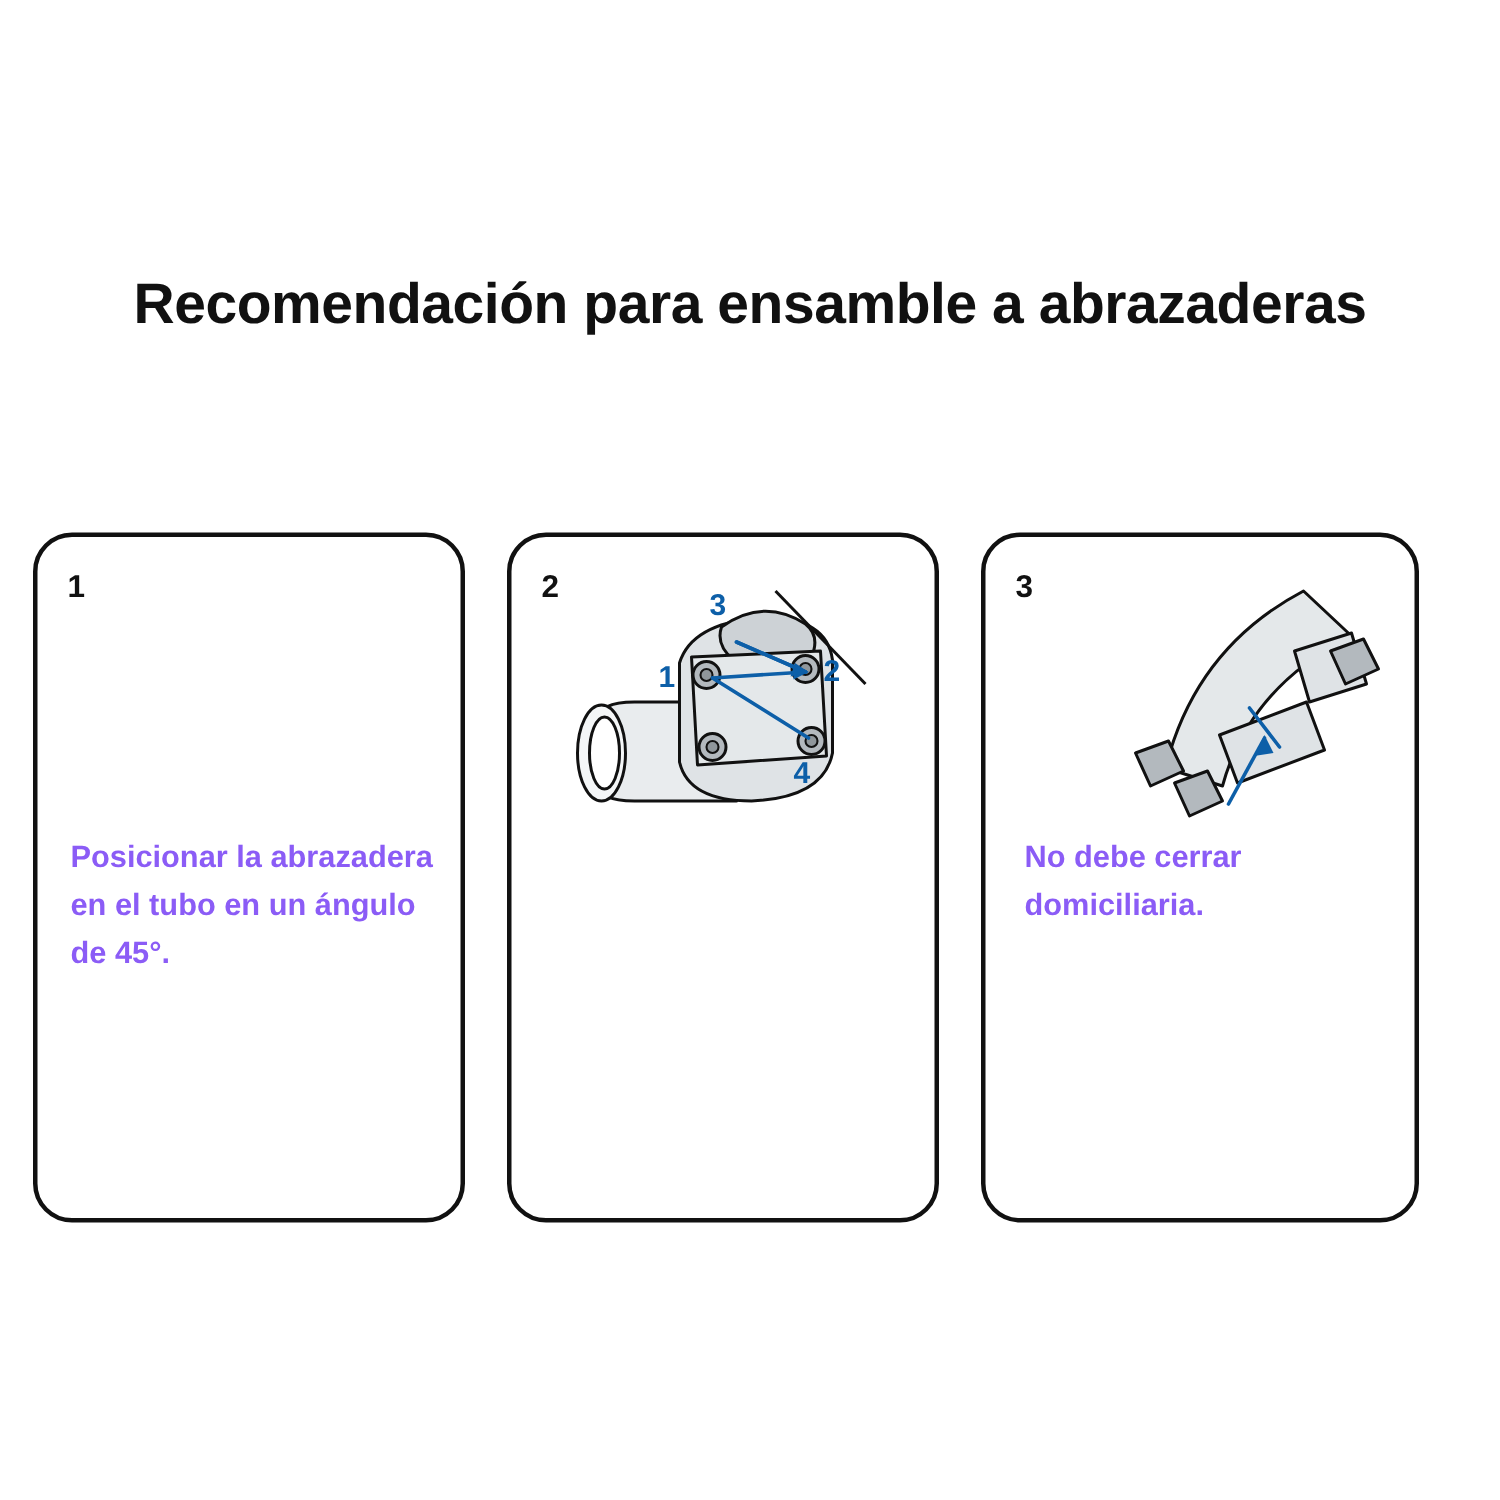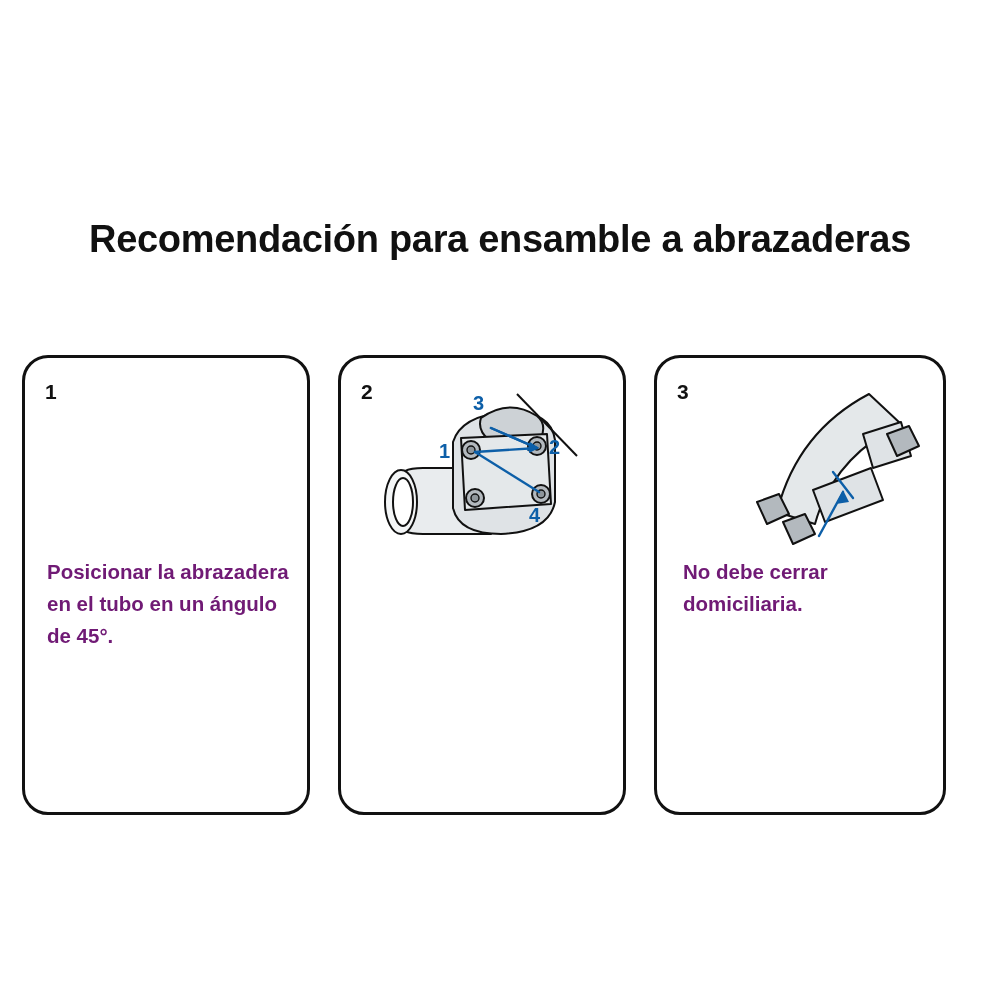--- a/index.html
+++ b/index.html
@@ -27,21 +27,20 @@
     width: 1000px;
     text-align: center;
     font-size: 38px;
     font-weight: bold;
     line-height: 1.35;
     letter-spacing: -0.3px;
     color: #111111;
   }
   .title .line {
     display: block;
-    margin-top: 36px;
   }
   .cards {
     position: absolute;
     top: 355px;
     left: 22px;
     width: 956px;
     display: flex;
     gap: 28px;
     align-items: flex-start;
   }
@@ -72,21 +71,21 @@
     height: 190px;
   }
   .caption {
     position: absolute;
     left: 22px;
     right: 18px;
     top: 198px;
     font-size: 20.5px;
     font-weight: bold;
     line-height: 1.55;
-    color: #701a75;
+    color: #8b5cf6;
   }
   .card-3 .caption {
     top: 198px;
     left: 26px;
   }
   svg { display: block; }
 </style>
 </head>
 <body>
 

